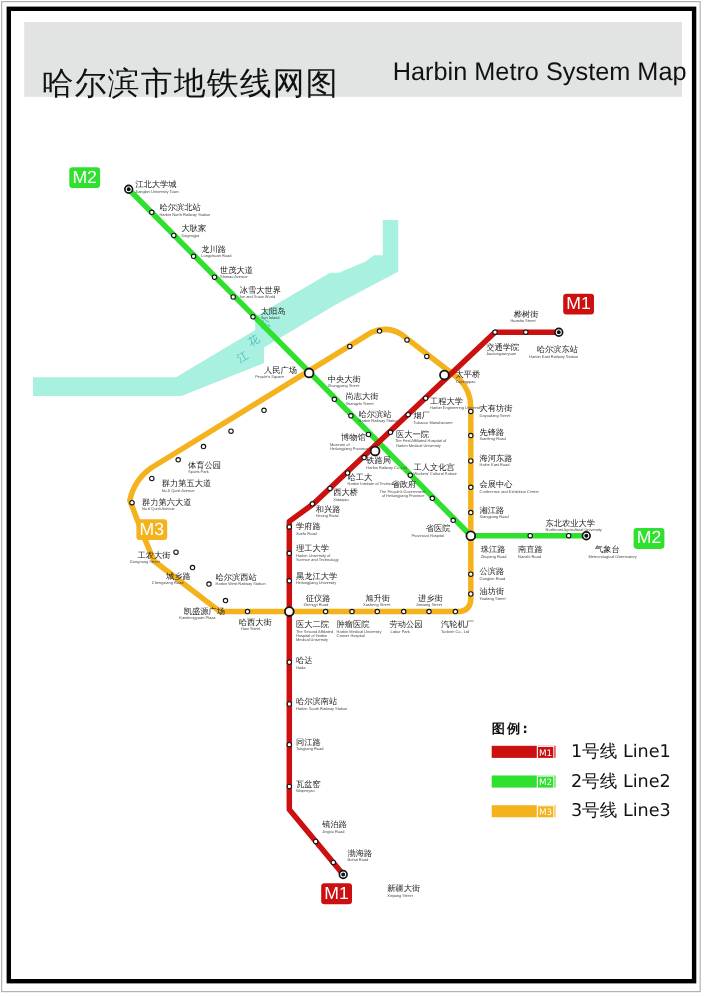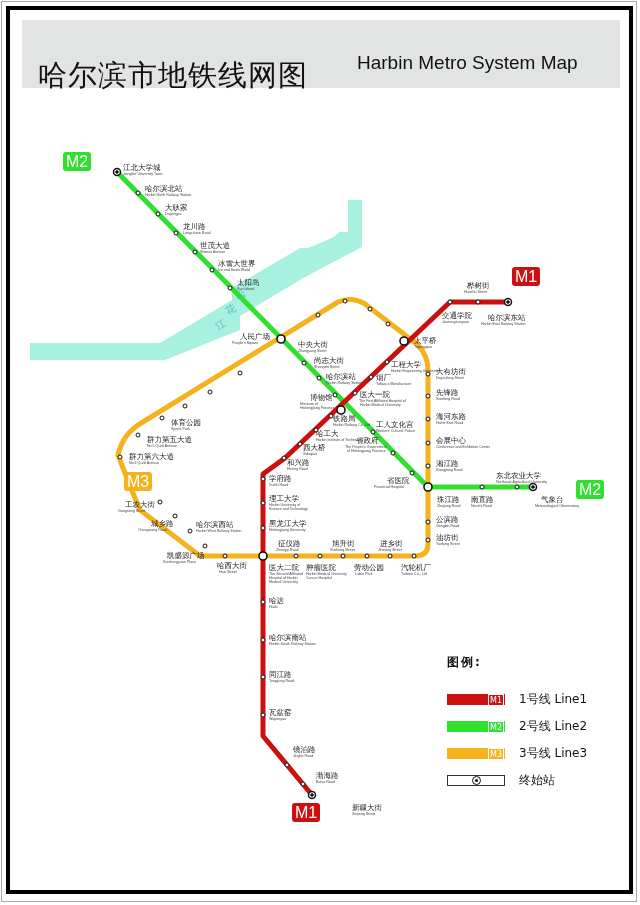--- a/index.html
+++ b/index.html
@@ -1,34 +1,34 @@
 <!DOCTYPE html>
 <html><head>
 <meta charset="utf-8">
 <style>
   html, body { margin:0; padding:0; background:#ffffff; }
   body { width:640px; height:905px; position:relative; overflow:hidden; font-family:"DejaVu Sans", sans-serif; }
   .outer { position:absolute; left:1px; top:1px; width:636px; height:901px; border:1px solid #aaaaaa; box-sizing:border-box; }
   .frame { position:absolute; left:6px; top:6px; width:627px; height:888px; border:4px solid #000; box-sizing:border-box; background:#fff; }
   .title-band { position:absolute; left:22px; top:20px; width:598px; height:68px; background:#e2e4e4; }
   .title-cn { position:absolute; left:38px; top:40px; font-size:29px; color:#111; letter-spacing:1px;margin-top:16px; }
-  .title-en { position:absolute; left:357px; top:52px; font-size:19px; color:#111; font-family:"Liberation Sans", sans-serif; }
+  .title-en { position:absolute; left:357px; top:52px; font-size:23px; color:#111; font-family:"Liberation Sans", sans-serif; }
   svg.map { position:absolute; left:0; top:0; }
   .st-cn { font-size:7.5px; fill:#222; font-family:"DejaVu Sans", sans-serif; }
   .st-en { font-size:3.6px; fill:#444; font-family:"Liberation Sans", sans-serif; }
   .badge { position:absolute; width:28px; height:19px; border-radius:3px; color:#fff; font-size:16px; font-family:"Liberation Sans", sans-serif; text-align:center; line-height:19px; }
   .legend { position:absolute; left:447px; top:654px; width:170px; }
-  .legend-title { font-size:12px; color:#111; font-weight:bold; margin-bottom:20px; letter-spacing:2px; }
+  .legend-title { font-size:12px; color:#111; font-weight:bold; margin-bottom:4px; letter-spacing:2px; }
   .lg-row { display:flex; align-items:center; height:17px; margin-bottom:10px; }
   .lg-swatch { width:58px; height:11px; position:relative; box-sizing:border-box; }
   .lg-swatch span { position:absolute; right:1px; top:0; font-size:8px; line-height:11px; color:#fff; border:1px solid #fff; padding:0 1px; }
   .lg-box { width:58px; height:11px; border:1px solid #333; box-sizing:border-box; position:relative; background:#fff; }
   .lg-box i { position:absolute; left:24px; top:0px; width:7px; height:7px; border:1.5px solid #111; border-radius:50%; }
   .lg-box i.dot::after { content:""; position:absolute; left:2px; top:2px; width:3px; height:3px; background:#111; border-radius:50%; }
-  .lg-label { margin-left:14px; font-size:12px; color:#111; }
+  .lg-label { margin-left:14px; font-size:16px; color:#111; }
 </style>
 </head>
 <body>
 
 <div class="outer"></div>
 <div class="frame"></div>
 
 <div class="title-band"></div>
 <div class="title-cn">哈尔滨市地铁线网图</div>
 <div class="title-en">Harbin Metro System Map</div>
@@ -293,19 +293,13 @@
         <span>M2</span>
       </div>
     <div class="lg-label">2号线  Line2</div>
   </div>
   <div class="lg-row">
     <div class="lg-swatch" style="background:#f4b21d;">
         <span>M3</span>
       </div>
     <div class="lg-label">3号线  Line3</div>
   </div>
-  <div class="lg-row">
-    <div class="lg-box">
-        <i class="dot"></i>
-      </div>
-    <div class="lg-label">终始站</div>
-  </div>
 </div>
 
 </body></html>

